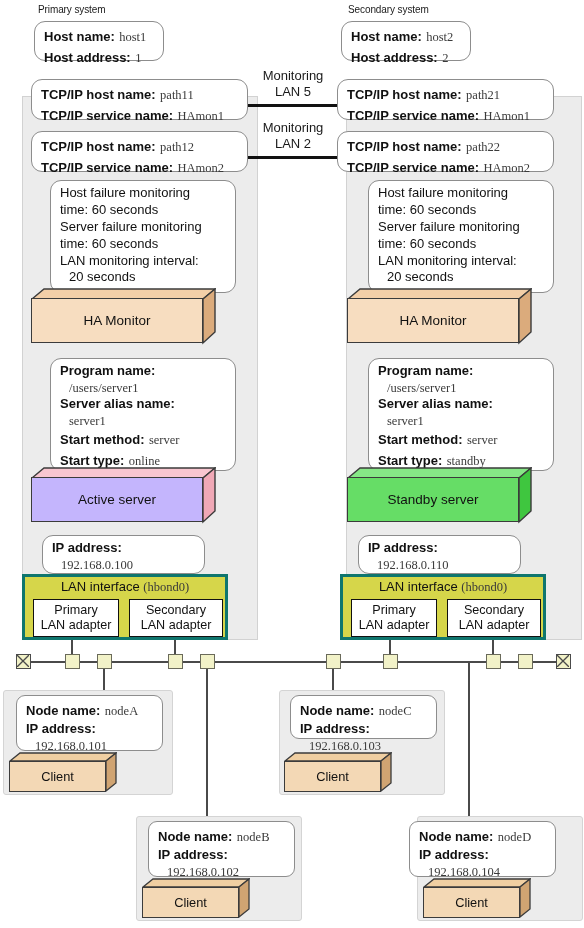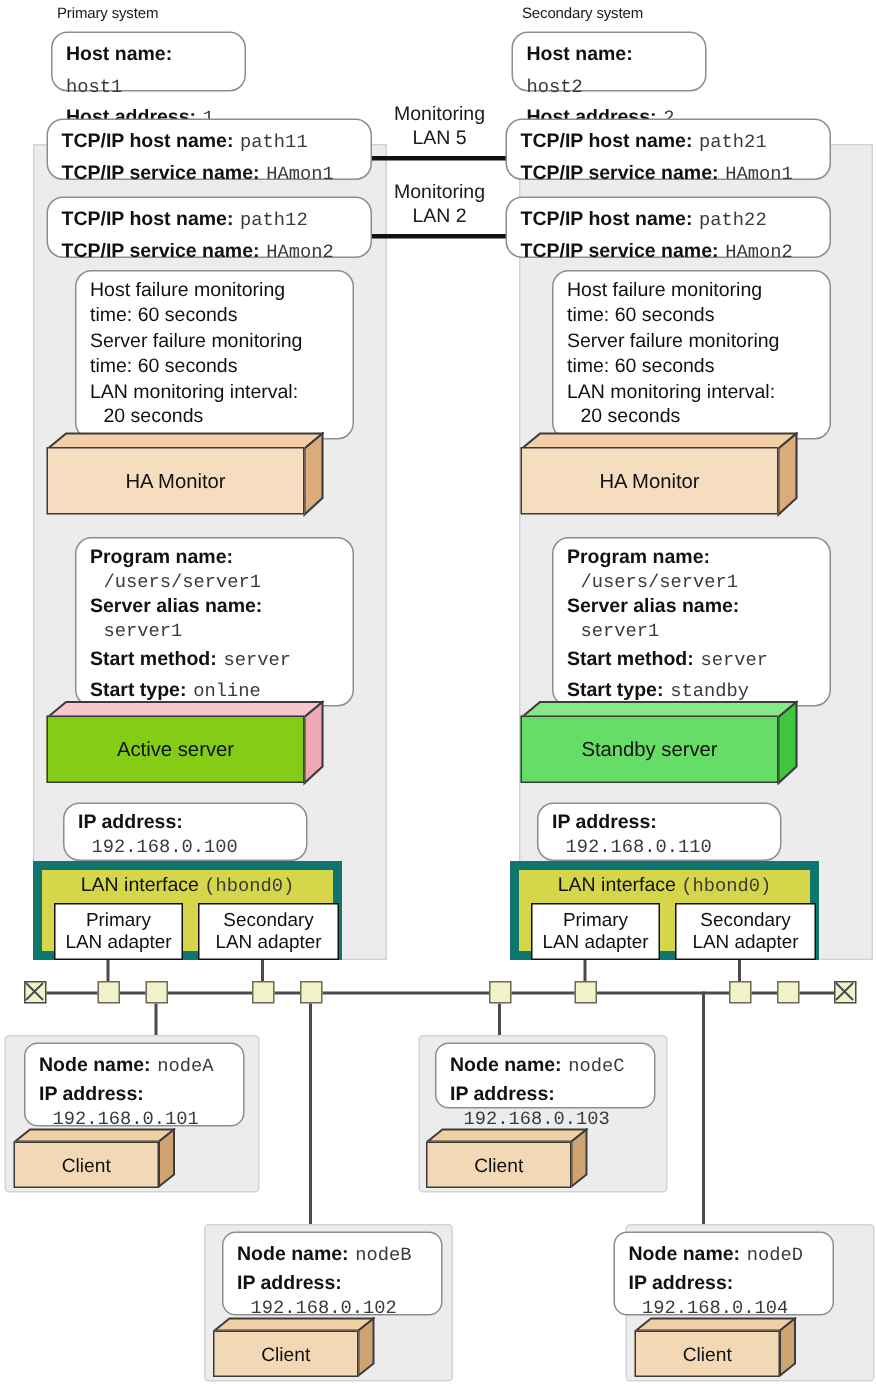--- a/index.html
+++ b/index.html
@@ -21,21 +21,21 @@
   .abs { position: absolute; }
 
   
   .sys-title {
     font-size: 10px;
     color: #1a1a1a;
     white-space: nowrap;
     letter-spacing: -0.1px;
   }
   .mono {
-    font-family: Liberation Mono, monospace;
+    font-family: Liberation Serif, serif;
     font-size: 12.5px;
     color: #3a3a3a;
   }
   .lbl {
     font-size: 13px;
     color: #111111;
     font-weight: bold;
   }
   .lbl-n {
     font-size: 13px;
@@ -77,21 +77,21 @@
     align-items: center;
     justify-content: center;
     font-size: 13.5px;
     color: #111;
     z-index: 3;
   }
 
   
   .lanband {
     background: #d6d64a;
-    border: 6px solid #0f766e;
+    border: 3px solid #0f766e;
     box-sizing: border-box;
   }
   .lan-title {
     text-align: center;
     font-size: 13px;
     color: #111;
     padding-top: 2px;
   }
   .adapter {
     position: absolute;
@@ -205,21 +205,21 @@
       <span class="mono">server</span></div>
     <div><span class="lbl">Start type:</span>
       <span class="mono">online</span></div>
   </div>
 
   <div class="box3d" style="left:31px; top:467px; width:185px; height:57px; z-index:6;">
     <svg width="185" height="57" style="position:absolute;left:0;top:0;z-index:2;">
       <polygon points="1,11 13,1 184,1 172,11" fill="#f8c6d0" stroke="#3b3b3b" stroke-width="1.4"></polygon>
       <polygon points="172,11 184,1 184,44 172,55" fill="#f0a8b6" stroke="#3b3b3b" stroke-width="1.4"></polygon>
     </svg>
-    <div class="face" style="width:172px; height:45px; background:#84cc16;">Active server</div>
+    <div class="face" style="width:172px; height:45px; background:#c4b5fd;">Active server</div>
   </div>
 
   <div class="abs callout" style="left:42px; top:535px; width:163px; height:39px;">
     <div class="lbl">IP address:</div>
     <div class="mono" style="padding-left:9px;">192.168.0.100</div>
   </div>
 
   <div class="abs lanband" style="left:22px; top:574px; width:206px; height:66px; z-index:5;">
     <div class="lan-title">
       <span>LAN interface</span>

